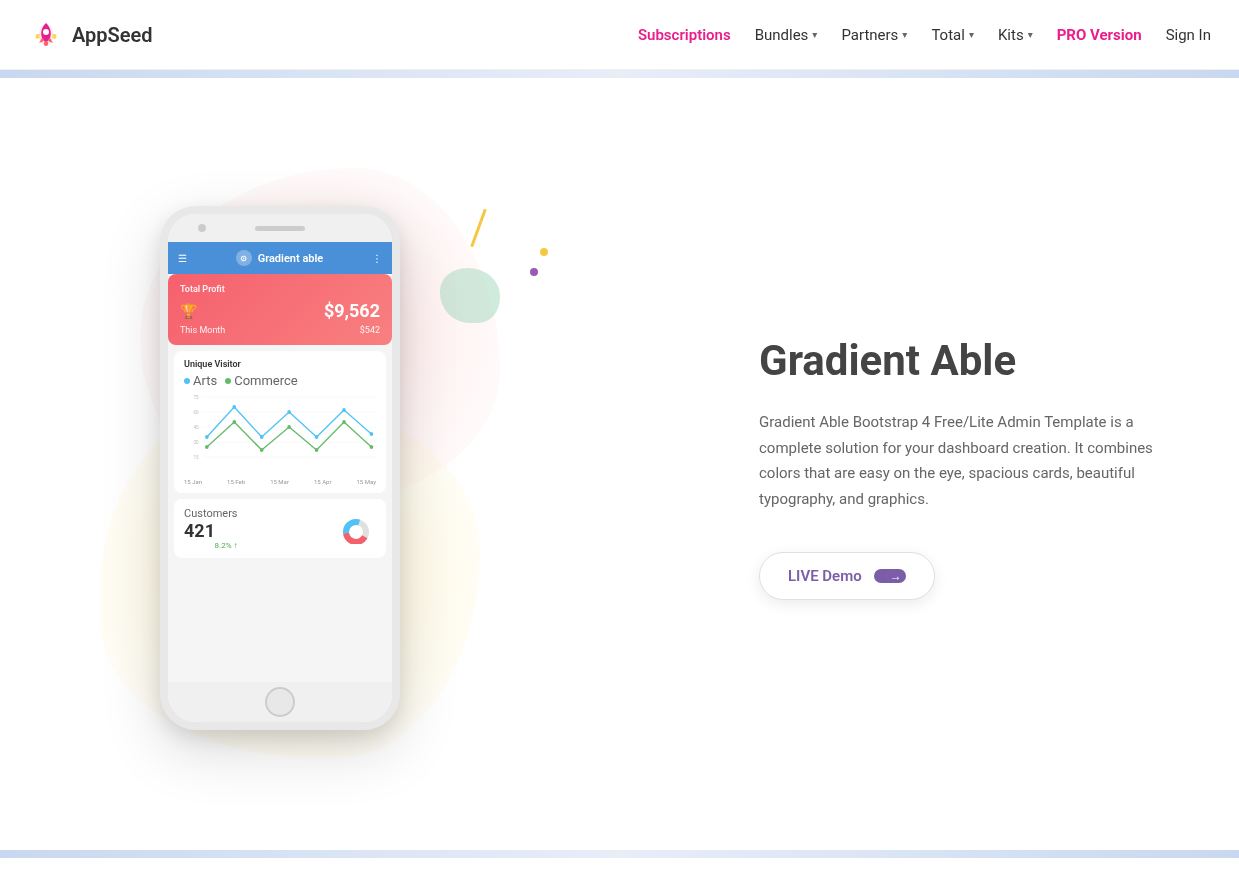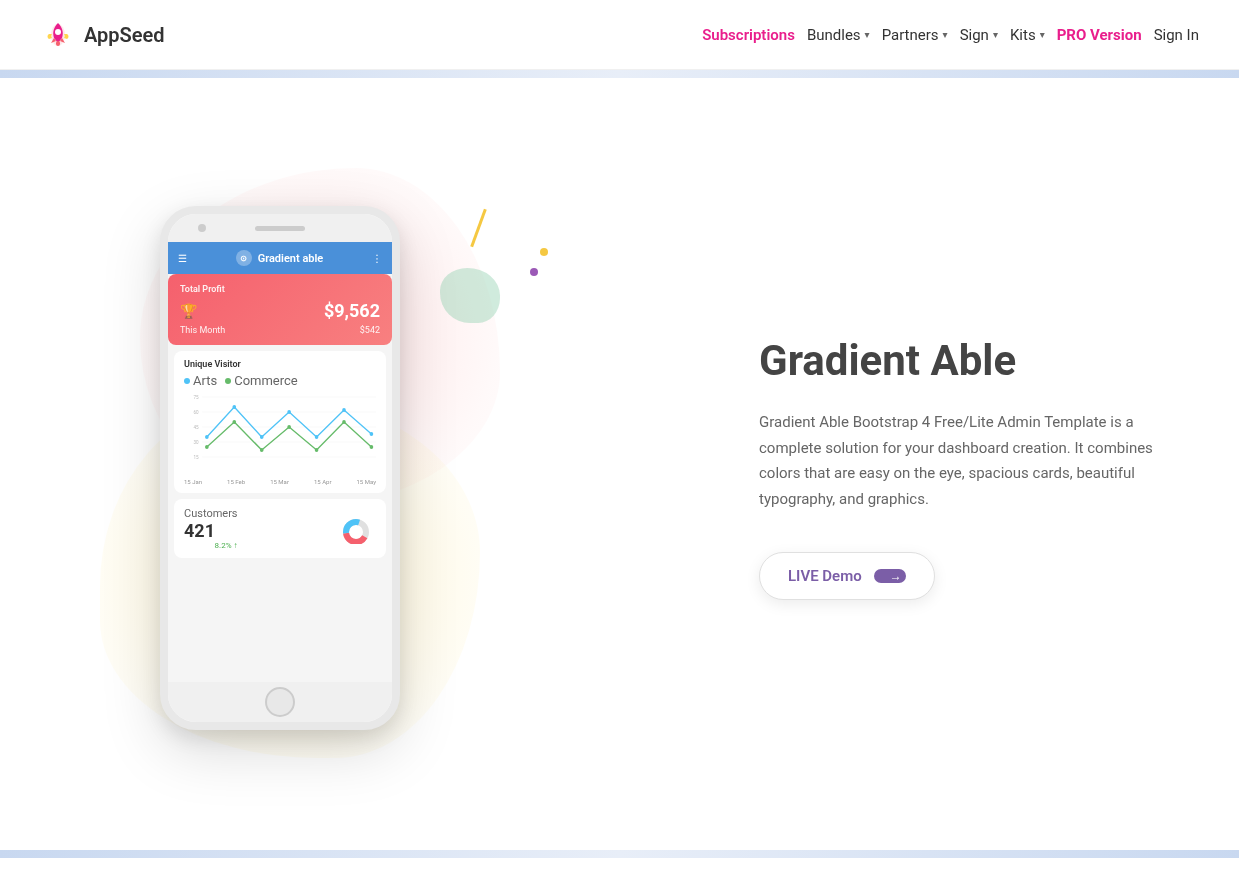--- a/index.html
+++ b/index.html
@@ -3,21 +3,21 @@
   <meta charset="utf-8">
   <style>
     * { margin: 0; padding: 0; box-sizing: border-box; }
     body { font-family: -apple-system, BlinkMacSystemFont, 'Segoe UI', Roboto, sans-serif; background: #fff; width: 1239px; min-height: 871px; overflow-x: hidden; }
 
     
     .navbar {
       display: flex;
       align-items: center;
       justify-content: space-between;
-      padding: 0 40px;
+      padding: 0 28px;
       height: 70px;
       background: #fff;
       border-bottom: 1px solid #f0f0f0;
       position: relative;
       z-index: 10;
     }
     .navbar-brand {
       display: flex;
       align-items: center;
       gap: 8px;
@@ -28,21 +28,21 @@
       height: 36px;
     }
     .brand-name {
       font-size: 20px;
       font-weight: 600;
       color: #333;
     }
     .navbar-nav {
       display: flex;
       align-items: center;
-      gap: 12px;
+      gap: 24px;
       list-style: none;
     }
     .nav-item {
       display: flex;
       align-items: center;
       gap: 4px;
       cursor: pointer;
       font-size: 15px;
       color: #333;
     }
@@ -339,21 +339,21 @@
     </li>
     <li class="nav-item">
       <span>Bundles</span>
       <span class="nav-chevron">▾</span>
     </li>
     <li class="nav-item">
       <span>Partners</span>
       <span class="nav-chevron">▾</span>
     </li>
     <li class="nav-item">
-      <span>Sign</span>
+      <span>Total</span>
       <span class="nav-chevron">▾</span>
     </li>
     <li class="nav-item">
       <span>Kits</span>
       <span class="nav-chevron">▾</span>
     </li>
     <li class="nav-item pro">
       <span>PRO Version</span>
     </li>
     <li class="nav-item signin">

